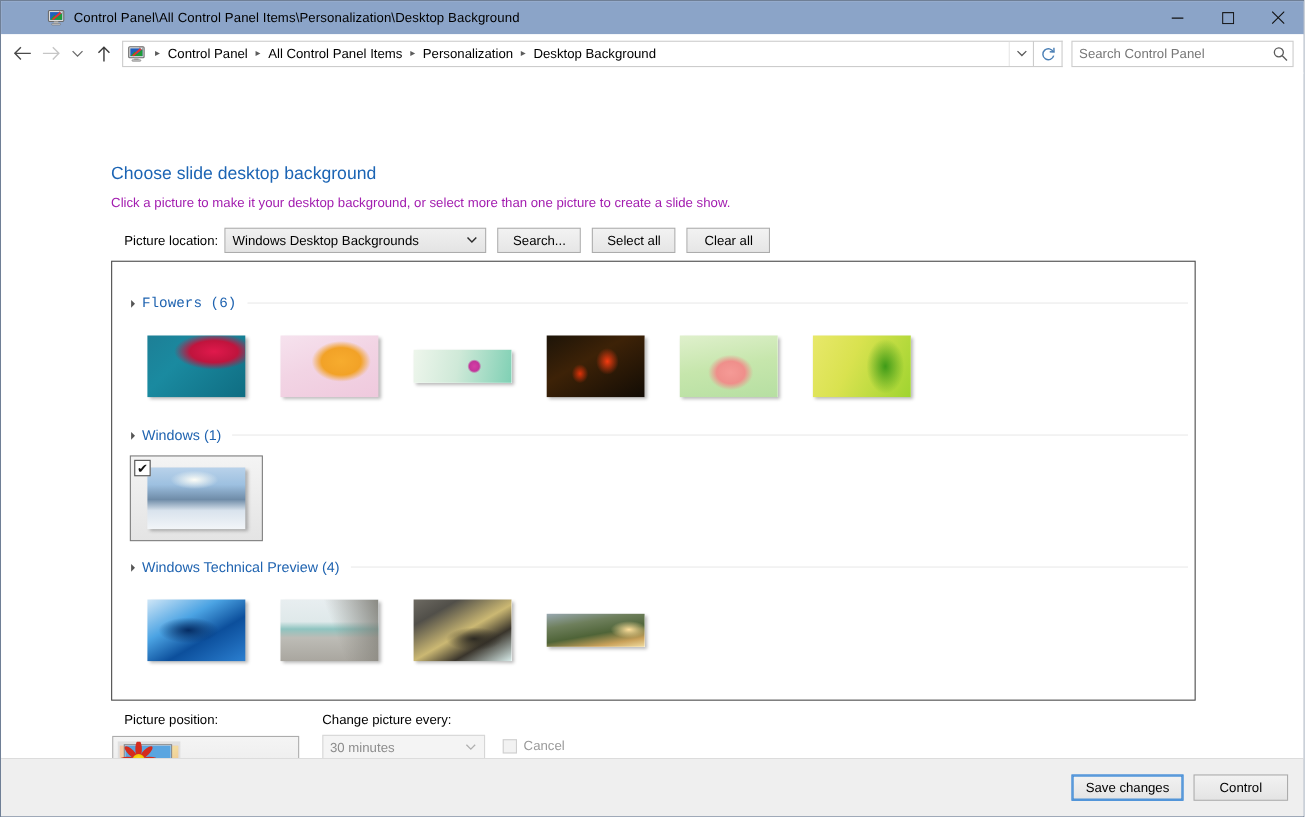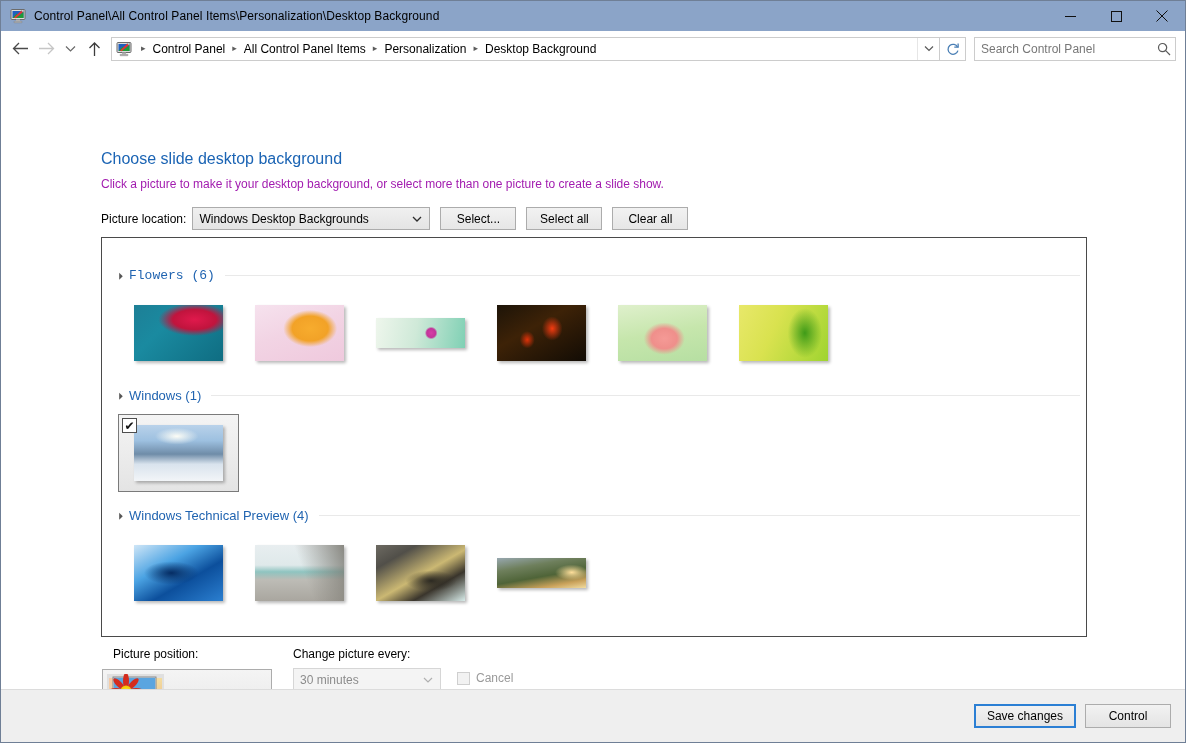--- a/index.html
+++ b/index.html
@@ -20,20 +20,21 @@
   }
 
   
   #titlebar {
     height: 30px;
     background: #8ba4c8;
     display: flex;
     align-items: center;
     flex: 0 0 auto;
     position: relative;
+    padding-left: 33px;
   }
   #titlebar-icon {
     width: 16px; height: 16px;
     margin-left: 9px; margin-right: 8px;
     position: relative;
     flex: 0 0 auto;
   }
   #title-text {
     font-size: 12px;
     color: #000;
@@ -148,21 +149,21 @@
     position: absolute; left: 100px; top: 83px;
     font-size: 16px; color: #1b64b4;
   }
   #page-sub {
     position: absolute; left: 100px; top: 110px;
     font-size: 12px; color: #a21caf;
   }
 
   
   #piclocrow {
-    position: absolute; left: 100px; top: 140px;
+    position: absolute; left: 112px; top: 140px;
     display: flex; align-items: center; text-align: right;
   }
   #piclocrow .lbl { font-size: 12px; color: #000; margin-right: 6px; }
   #picloc-select {
     width: 238px; height: 23px;
     border: 1px solid #acacac;
     background: linear-gradient(to bottom, #f0f0f0 0%, #e4e4e4 100%);
     display: flex; align-items: center;
     font-size: 12px; color: #000;
     padding-left: 6px;
@@ -436,21 +437,21 @@
     <div id="piclocrow">
       <span class="lbl">Picture location:</span>
       <div id="picloc-select">
         <span>Windows Desktop Backgrounds</span>
         <span class="chev">
           <svg width="10" height="7" viewBox="0 0 10 7">
               <path d="M1 1.5 L5 5.5 L9 1.5" fill="none" stroke="#2c2c2c" stroke-width="1.3"></path>
             </svg>
         </span>
       </div>
-      <div class="wbtn">Select...</div>
+      <div class="wbtn">Search...</div>
       <div class="wbtn">Select all</div>
       <div class="wbtn">Clear all</div>
     </div>
 
     <div id="gallery">
         <div class="group-head" style="margin-top: 26px; font-family: Liberation Mono, monospace;">
           <span class="group-tri"></span>
           <span class="group-label">Flowers (6)</span>
           <span class="group-rule"></span>
         </div>

